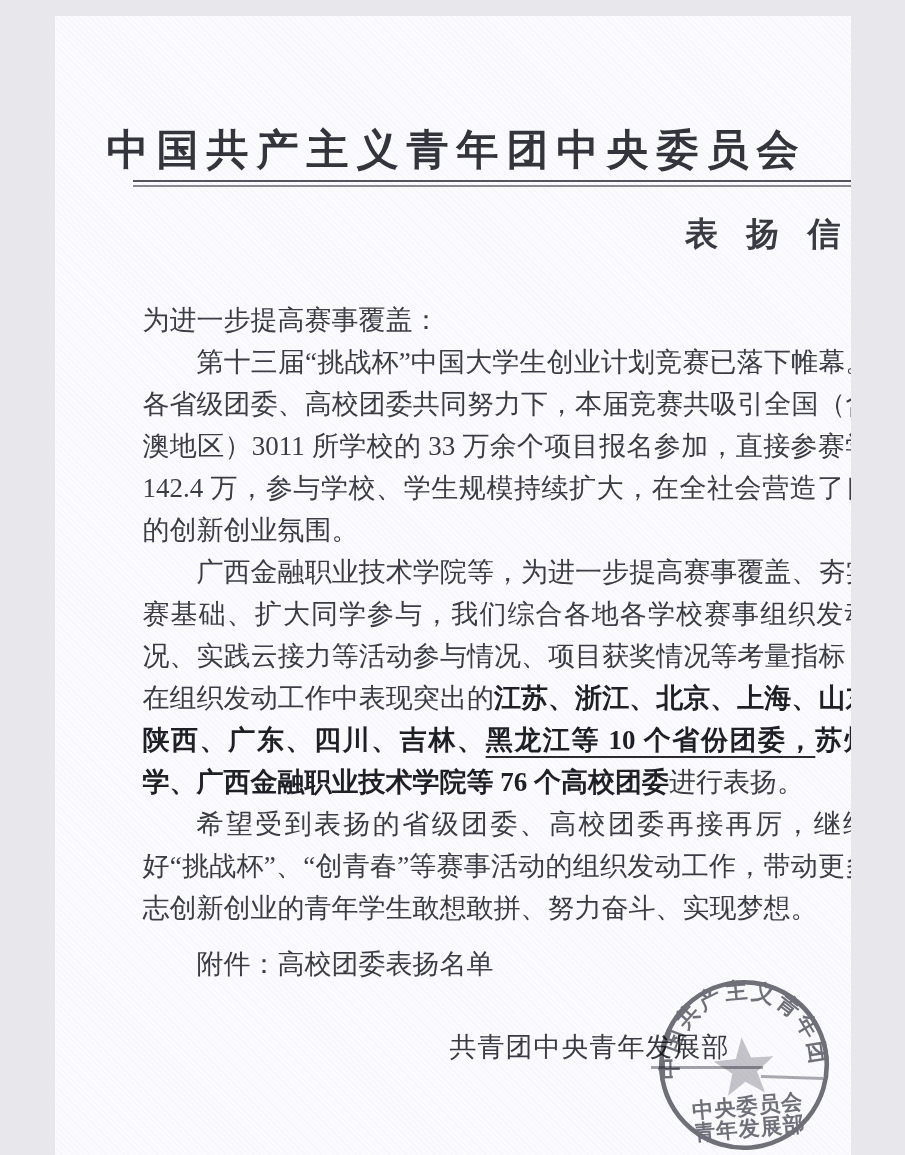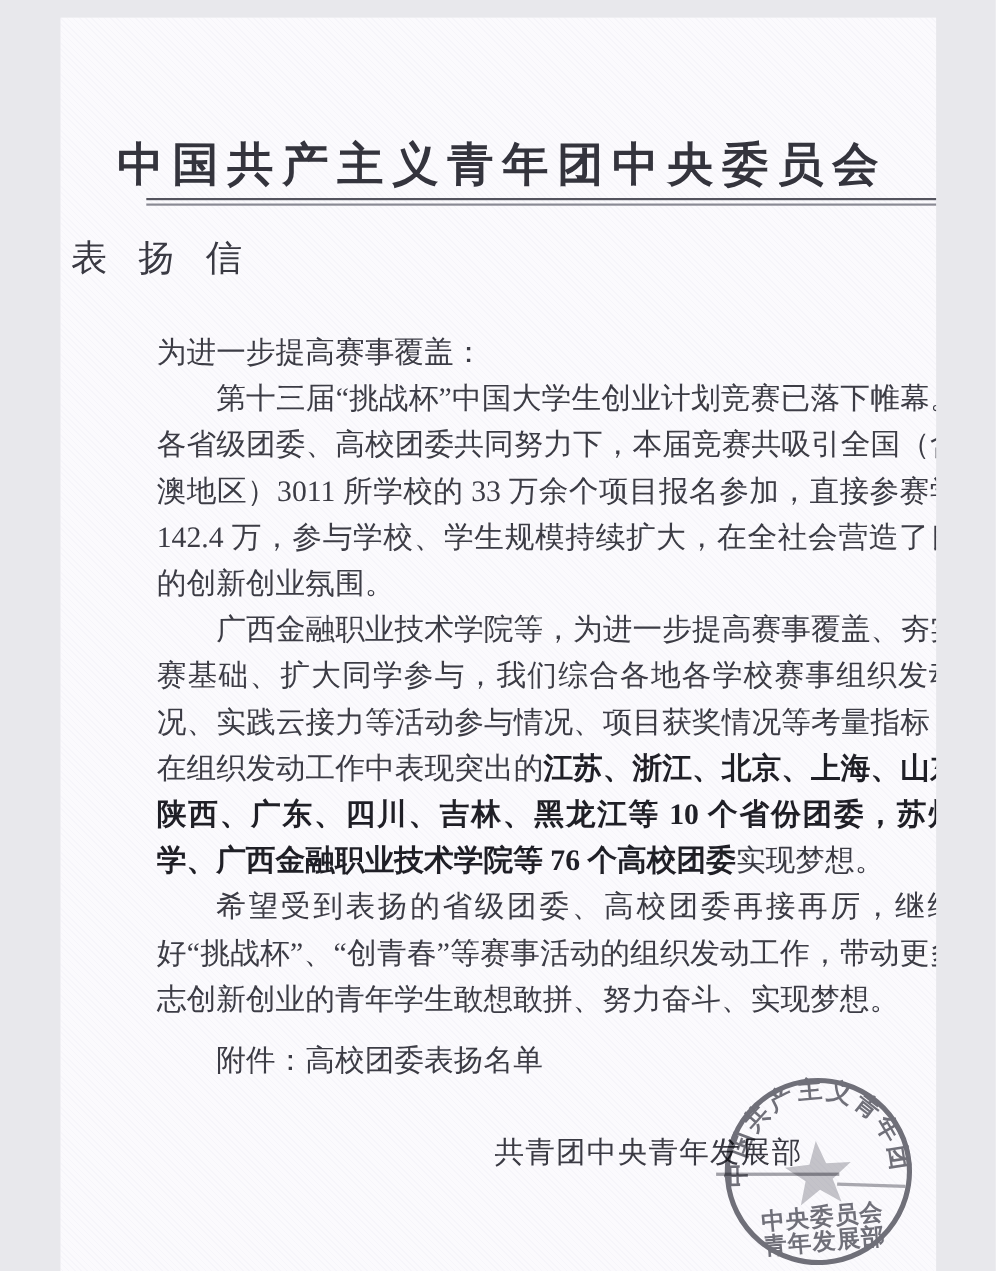--- a/index.html
+++ b/index.html
@@ -43,23 +43,23 @@
     height: 3px;
     border-top: 2px solid #54545e;
     border-bottom: 2px solid #8a8a94;
   }
   .letter-title {
     position: absolute;
     top: 196px;
     left: 0;
     width: 100%;
     margin: 0;
-    text-align: left;
+    text-align: right;
     font-size: 33px;
-    font-weight: normal;
+    font-weight: bold;
     letter-spacing: 10px;
     text-indent: 10px;
     color: #3a3a43;
     white-space: nowrap;
   }
 
   
   .letter-body {
     position: absolute;
     top: 283px;
@@ -72,20 +72,21 @@
     word-break: break-all;
   }
   .letter-body p { margin: 0; }
   .salutation { text-indent: 0; }
   .para { text-indent: 54px; }
   .seg-bold {
     font-weight: bold;
     color: #1f1f26;
   }
   .seg-underline {
+    text-decoration: underline;
     text-decoration-thickness: 2px;
     text-underline-offset: 7px;
     text-decoration-color: #2a2a31;
   }
 
   .attachment {
     position: absolute;
     top: 927px;
     left: 142px;
     margin: 0;
@@ -150,21 +151,21 @@
   <h1 class="org-title">中国共产主义青年团中央委员会</h1>
 
   <div class="double-rule"></div>
 
   <h2 class="letter-title">表 扬 信</h2>
 
   <div class="letter-body">
     <p class="salutation">为进一步提高赛事覆盖：</p>
 
   <p class="para"><span>第十三届“挑战杯”中国大学生创业计划竞赛已落下帷幕。在各省级团委、高校团委共同努力下，本届竞赛共吸引全国（含港澳地区）3011 所学校的 33 万余个项目报名参加，直接参赛学生 142.4 万，参与学校、学生规模持续扩大，在全社会营造了良好的创新创业氛围。</span></p>
-      <p class="para"><span>广西金融职业技术学院等，为进一步提高赛事覆盖、夯实校赛基础、扩大同学参与，我们综合各地各学校赛事组织发动情况、实践云接力等活动参与情况、项目获奖情况等考量指标，对在组织发动工作中表现突出的</span><span class="seg-bold">江苏、浙江、北京、上海、山东、陕西、广东、四川、吉林、</span><span class="seg-bold seg-underline">黑龙江等 10 个省份团委，</span><span class="seg-bold">苏州大学、广西金融职业技术学院等 76 个高校团委</span><span>实现梦想。</span></p>
+      <p class="para"><span>广西金融职业技术学院等，为进一步提高赛事覆盖、夯实校赛基础、扩大同学参与，我们综合各地各学校赛事组织发动情况、实践云接力等活动参与情况、项目获奖情况等考量指标，对在组织发动工作中表现突出的</span><span class="seg-bold">江苏、浙江、北京、上海、山东、陕西、广东、四川、吉林、</span><span class="seg-bold seg-underline">黑龙江等 10 个省份团委，</span><span class="seg-bold">苏州大学、广西金融职业技术学院等 76 个高校团委</span><span>进行表扬。</span></p>
       <p class="para"><span>希望受到表扬的省级团委、高校团委再接再厉，继续做好“挑战杯”、“创青春”等赛事活动的组织发动工作，带动更多有志创新创业的青年学生敢想敢拼、努力奋斗、实现梦想。</span></p>
     </div>
 
   <p class="attachment">附件：高校团委表扬名单</p>
 
   <p class="signature-org">共青团中央青年发展部</p>
 
 
   <div class="stamp">
     <svg viewBox="0 0 200 200">

